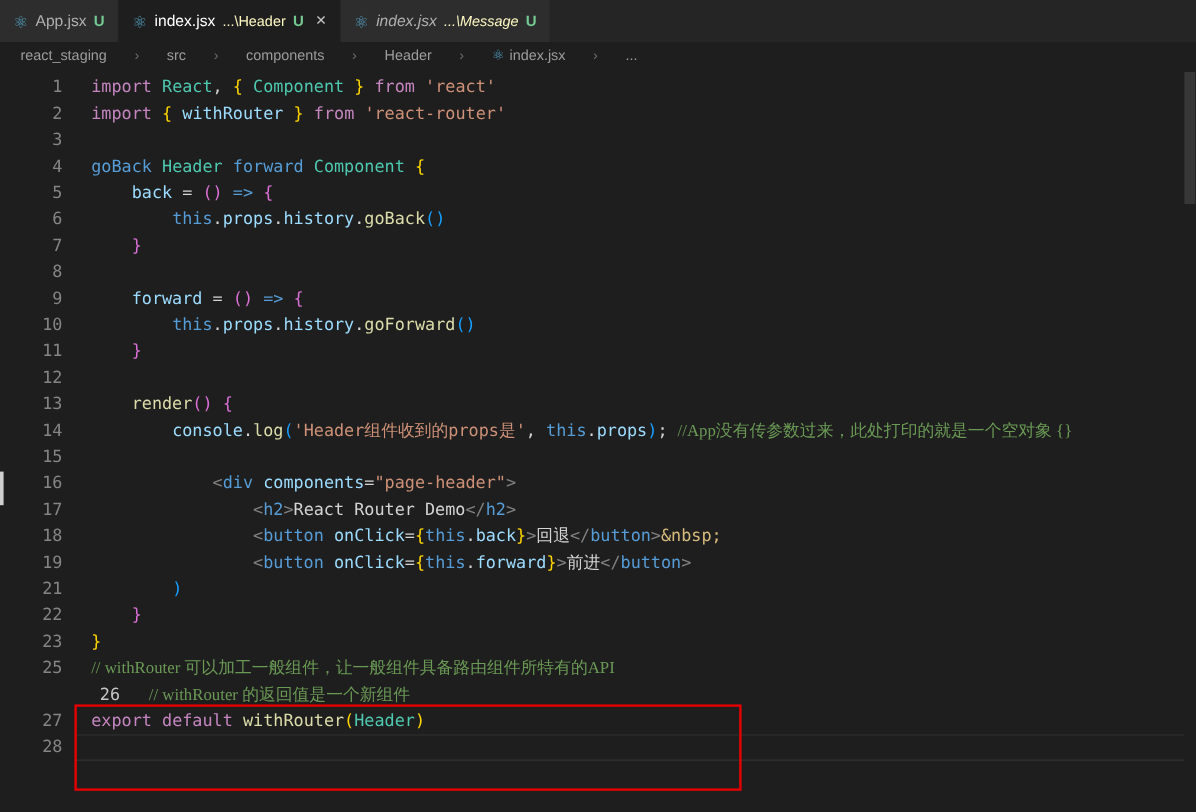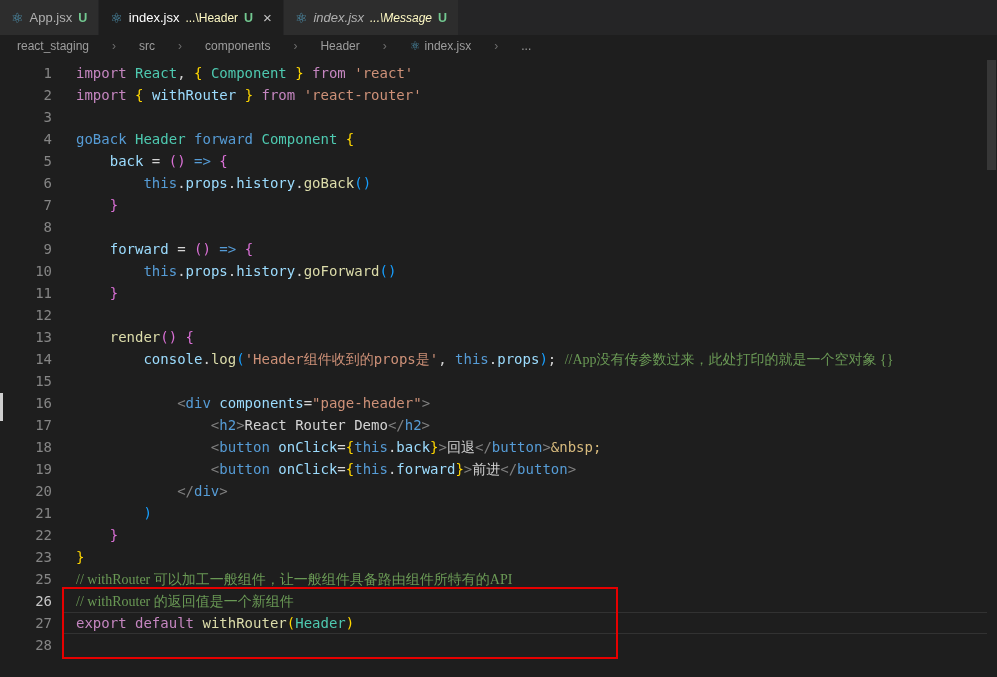--- a/index.html
+++ b/index.html
@@ -25,21 +25,21 @@
   .bc-item{display:flex;align-items:center;gap:4px;cursor:pointer;}
   .sep{color:#6e6e6e;}
   .icon.sm{font-size:12px;color:#519aba;}
   
   .editor{position:relative;padding-top:5px;height:615px;
           font-family:"DejaVu Sans Mono","DejaVu Sans",monospace;
           font-size:14px;line-height:22px;}
   .line{display:flex;height:22px;position:relative;z-index:2;}
   .gutter{flex:none;width:52px;text-align:right;color:var(--line_number,#858585);user-select:none;}
   .code{white-space:pre;padding-left:24px;color:#d4d4d4;}
-  .line.current .gutter{color:var(--line_number_active,#c6c6c6);}
+  .line.current .gutter{color:var(--line_number_active,#c6c6c6);padding-left:48px;}
   .current-line{position:absolute;left:62px;right:10px;height:22px;z-index:1;box-sizing:border-box;
                 border-top:1px solid rgba(255,255,255,0.09);
                 border-bottom:1px solid rgba(255,255,255,0.09);pointer-events:none;}
   .annotation{position:absolute;left:62px;width:556px;z-index:3;box-sizing:border-box;
               border:2px solid var(--annotation_red,#e60000);pointer-events:none;}
   .scroll-thumb{position:absolute;right:1px;top:60px;width:9px;height:110px;
                 background:rgba(121,121,121,0.28);}
   .left-marker{position:absolute;left:0;top:393px;width:3px;height:28px;background:#cfcfcf;}
   
   .c-kw{color:var(--keyword,#c586c0);}
@@ -179,24 +179,20 @@
         </div>
         <div class="line">
           <span class="gutter">18</span>
           <span class="code"><span class="c-pl">                </span><span class="c-ang">&lt;</span><span class="c-sb">button</span><span class="c-pl"> </span><span class="c-var">onClick</span><span class="c-pl">=</span><span class="c-b1">{</span><span class="c-sb">this</span><span class="c-pl">.</span><span class="c-var">back</span><span class="c-b1">}</span><span class="c-ang">&gt;</span><span class="c-pl">回退</span><span class="c-ang">&lt;/</span><span class="c-sb">button</span><span class="c-ang">&gt;</span><span class="c-esc">&amp;nbsp;</span></span>
         </div>
         <div class="line">
           <span class="gutter">19</span>
           <span class="code"><span class="c-pl">                </span><span class="c-ang">&lt;</span><span class="c-sb">button</span><span class="c-pl"> </span><span class="c-var">onClick</span><span class="c-pl">=</span><span class="c-b1">{</span><span class="c-sb">this</span><span class="c-pl">.</span><span class="c-var">forward</span><span class="c-b1">}</span><span class="c-ang">&gt;</span><span class="c-pl">前进</span><span class="c-ang">&lt;/</span><span class="c-sb">button</span><span class="c-ang">&gt;</span></span>
         </div>
         <div class="line">
-          <span class="gutter">20</span>
-          <span class="code"><span class="c-pl">            </span><span class="c-ang">&lt;/</span><span class="c-sb">div</span><span class="c-ang">&gt;</span></span>
-        </div>
-        <div class="line">
           <span class="gutter">21</span>
           <span class="code"><span class="c-pl">        </span><span class="c-b3">)</span></span>
         </div>
         <div class="line">
           <span class="gutter">22</span>
           <span class="code"><span class="c-pl">    </span><span class="c-b2">}</span></span>
         </div>
         <div class="line">
           <span class="gutter">23</span>
           <span class="code"><span class="c-b1">}</span></span>

